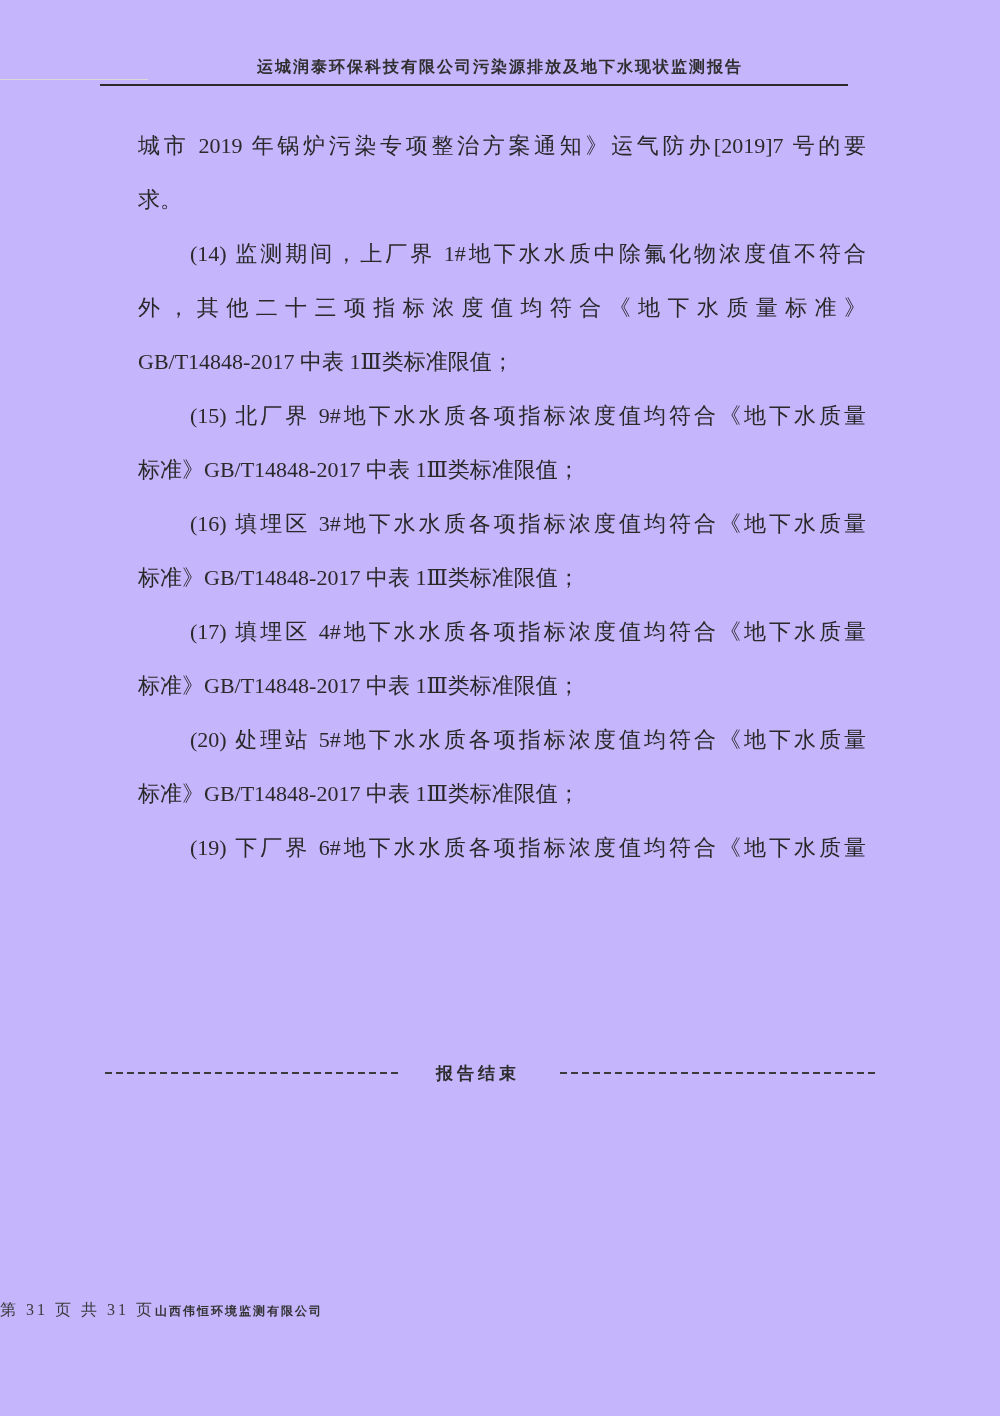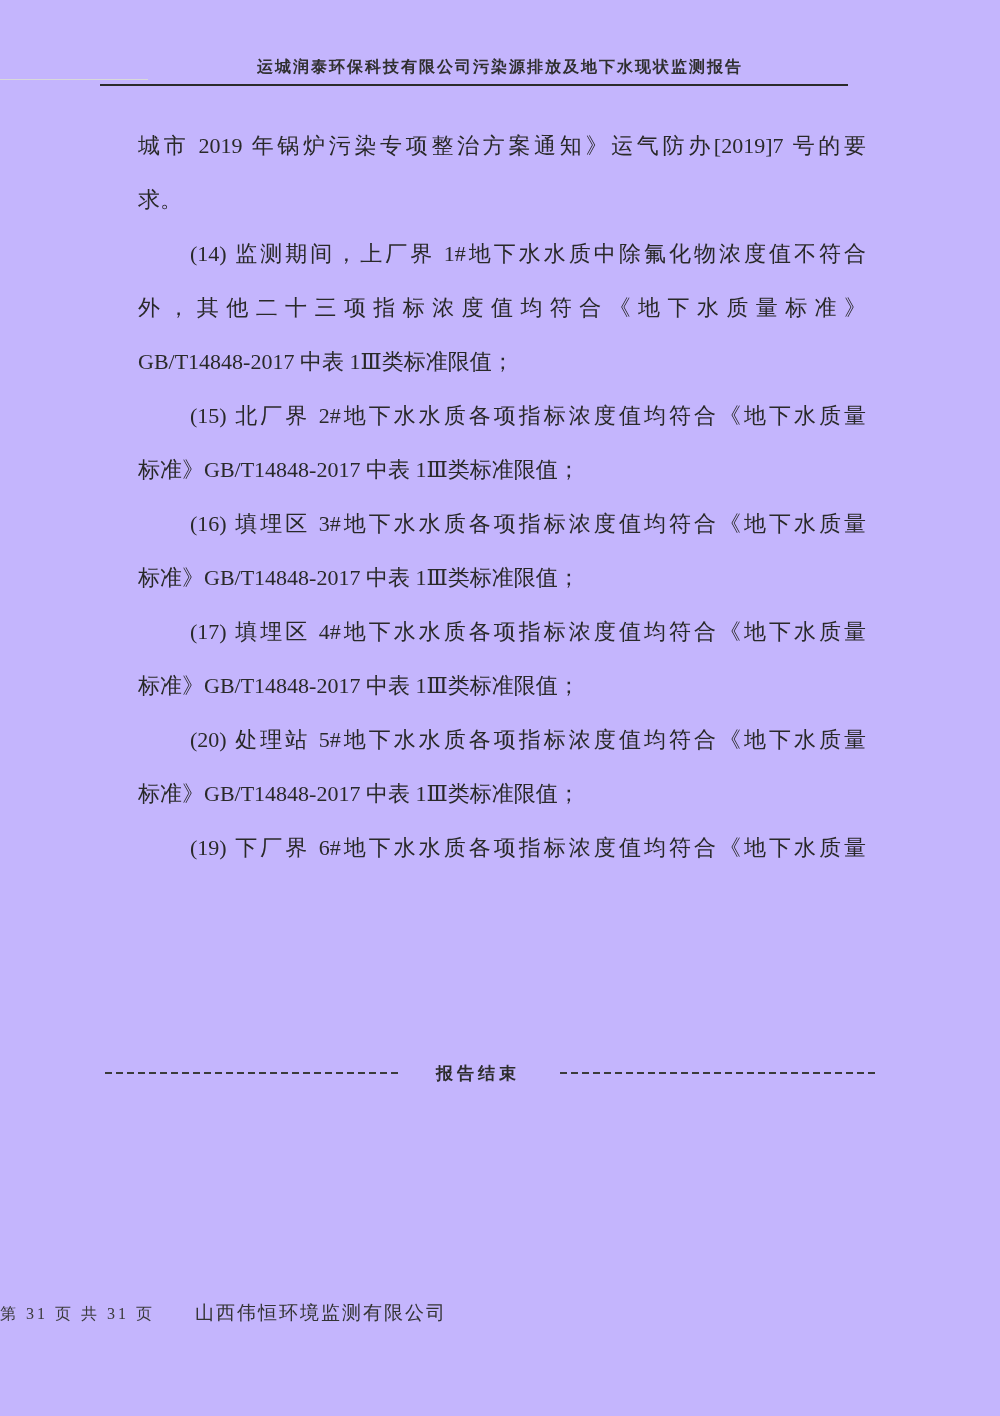--- a/index.html
+++ b/index.html
@@ -93,44 +93,43 @@
     width: 100%;
     display: flex;
     align-items: baseline;
   }
   .footer-page-info {
     font-size: 16px;
     letter-spacing: 3px;
     color: #3a3a3a;
   }
   .footer-company {
-    margin-left: 40px;
-    font-size: 19px;
-    font-weight: normal;
+    font-size: 12px;
+    font-weight: bold;
     letter-spacing: 2px;
     color: #333333;
   }
 </style>
 </head>
 <body>
 
 <div class="page">
 
   <div class="header-title">运城润泰环保科技有限公司污染源排放及地下水现状监测报告</div>
 
   <div class="scan-artifact-line"></div>
   <div class="header-rule"></div>
 
   <div class="document-body">
       <div class="text-line full">城市 2019 年锅炉污染专项整治方案通知》运气防办[2019]7 号的要</div>
       <div class="text-line">求。</div>
       <div class="text-line full indent">(14) 监测期间，上厂界 1#地下水水质中除氟化物浓度值不符合</div>
       <div class="text-line full">外，其他二十三项指标浓度值均符合《地下水质量标准》</div>
       <div class="text-line">GB/T14848-2017 中表 1Ⅲ类标准限值；</div>
-      <div class="text-line full indent">(15) 北厂界 2#地下水水质各项指标浓度值均符合《地下水质量</div>
+      <div class="text-line full indent">(15) 北厂界 9#地下水水质各项指标浓度值均符合《地下水质量</div>
       <div class="text-line">标准》GB/T14848-2017 中表 1Ⅲ类标准限值；</div>
       <div class="text-line full indent">(16) 填埋区 3#地下水水质各项指标浓度值均符合《地下水质量</div>
       <div class="text-line">标准》GB/T14848-2017 中表 1Ⅲ类标准限值；</div>
       <div class="text-line full indent">(17) 填埋区 4#地下水水质各项指标浓度值均符合《地下水质量</div>
       <div class="text-line">标准》GB/T14848-2017 中表 1Ⅲ类标准限值；</div>
       <div class="text-line full indent">(20) 处理站 5#地下水水质各项指标浓度值均符合《地下水质量</div>
       <div class="text-line">标准》GB/T14848-2017 中表 1Ⅲ类标准限值；</div>
       <div class="text-line full indent">(19) 下厂界 6#地下水水质各项指标浓度值均符合《地下水质量</div>
     </div>
 

